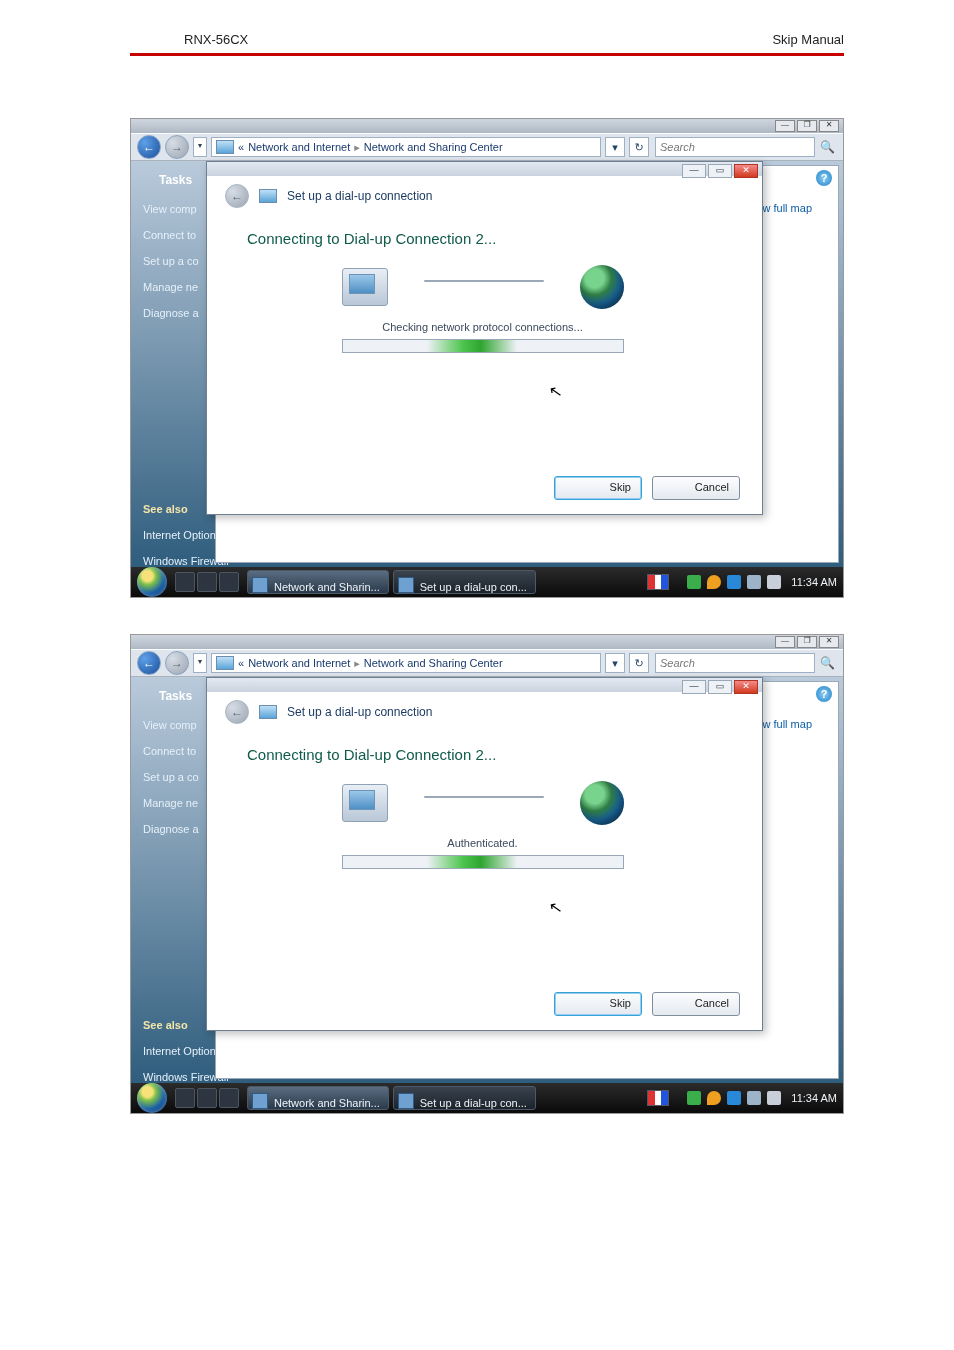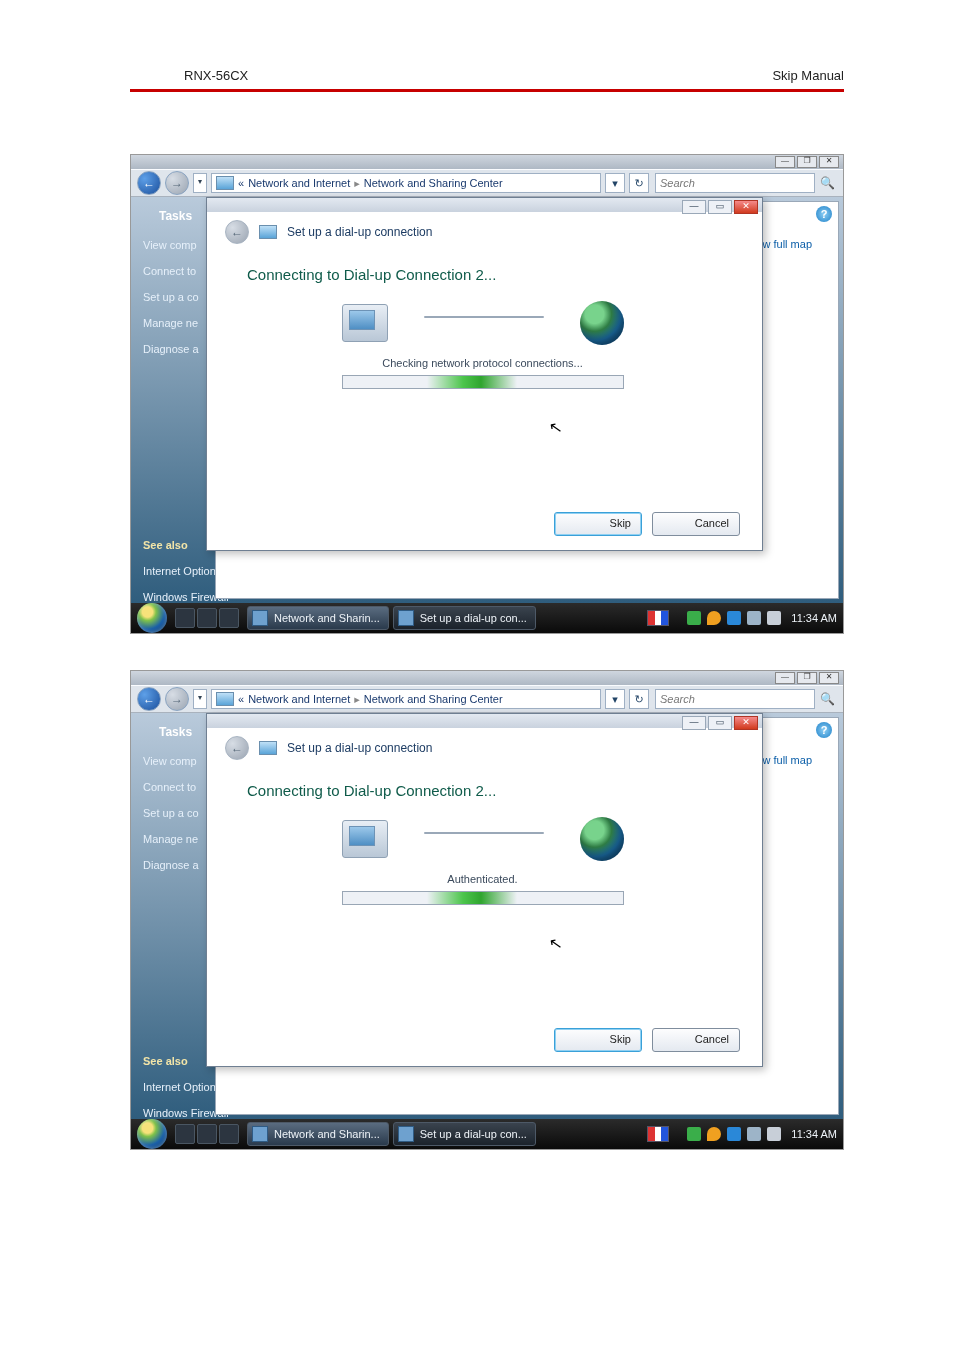--- a/index.html
+++ b/index.html
@@ -5,21 +5,21 @@
   html, body {
     margin: 0;
     padding: 0;
     width: 954px;
     font-family: "Segoe UI", Tahoma, sans-serif;
     background: #fff;
     color: #000;
   }
   .page {
     width: 954px;
-    padding: 68px 0 60px 0;
+    padding: 32px 0 60px 0;
     box-sizing: border-box;
   }
   .header-row {
     display: flex;
     justify-content: space-between;
     align-items: baseline;
     padding: 0 110px 6px 184px;
     font-size: 13px;
     color: #222;
   }
@@ -361,21 +361,21 @@
   .ql span {
     width: 18px; height: 18px;
     background: #2c3540;
     border: 1px solid #4a5662;
     border-radius: 2px;
   }
   .task-btn {
     height: 22px;
     padding: 0 8px 0 4px;
     display: flex;
-    align-items: center;
+    align-items: flex-end;
     gap: 6px;
     background: linear-gradient(#3a434e, #1b222b);
     border: 1px solid #4d5967;
     border-radius: 3px;
     color: #eef3f8;
     max-width: 160px;
   }
   .task-btn .ic {
     width: 14px; height: 14px;
     background: #6ea1cf;

